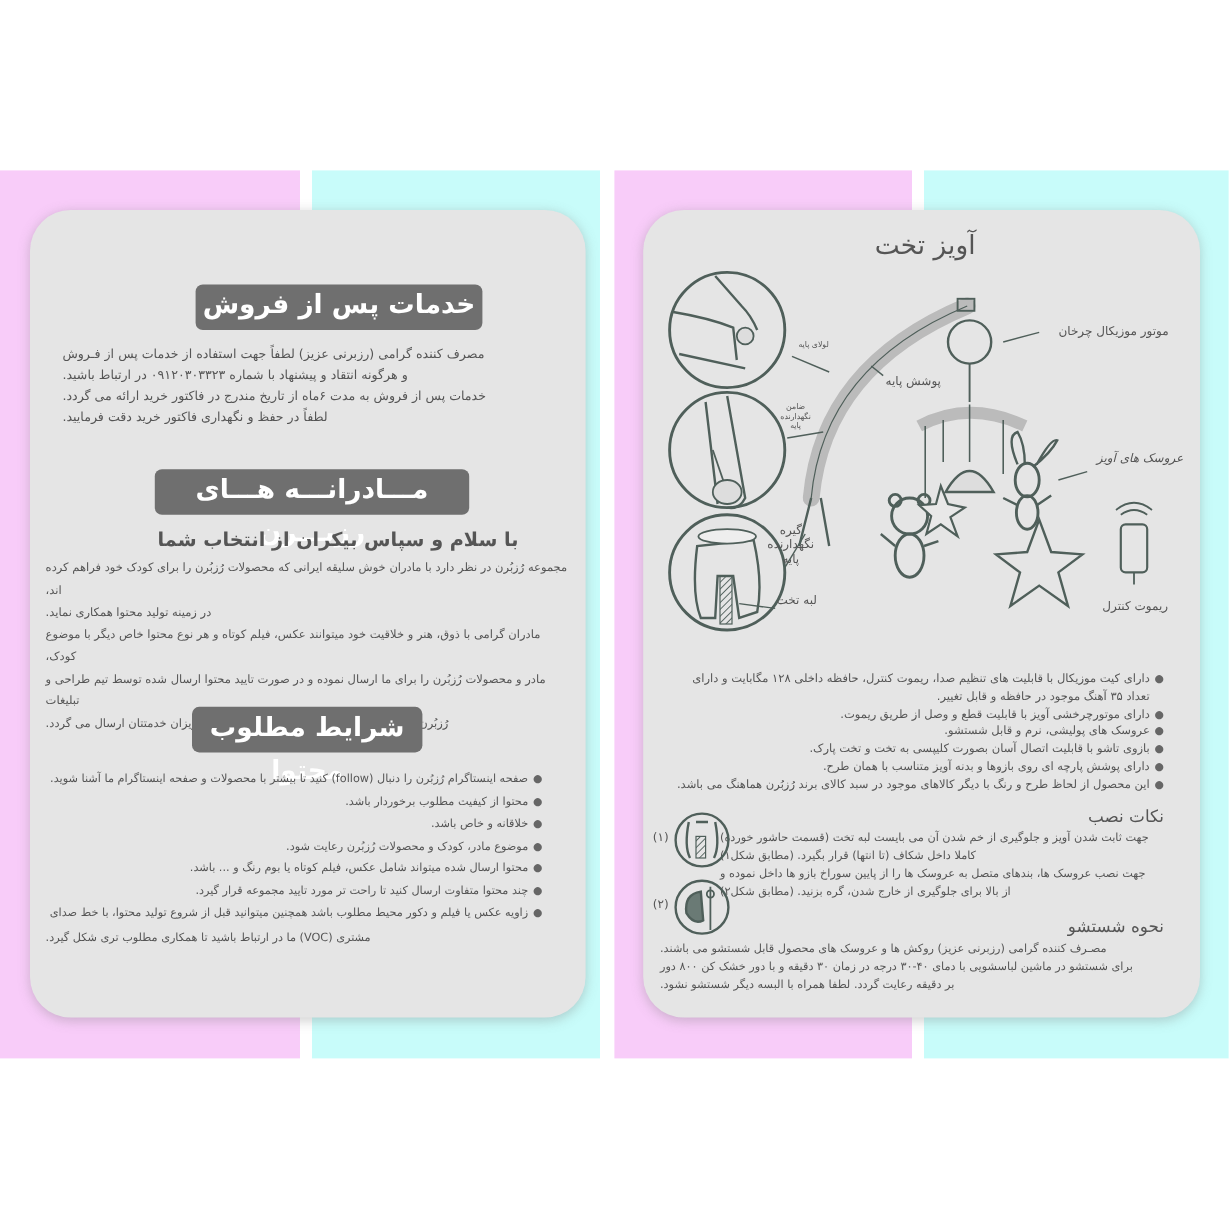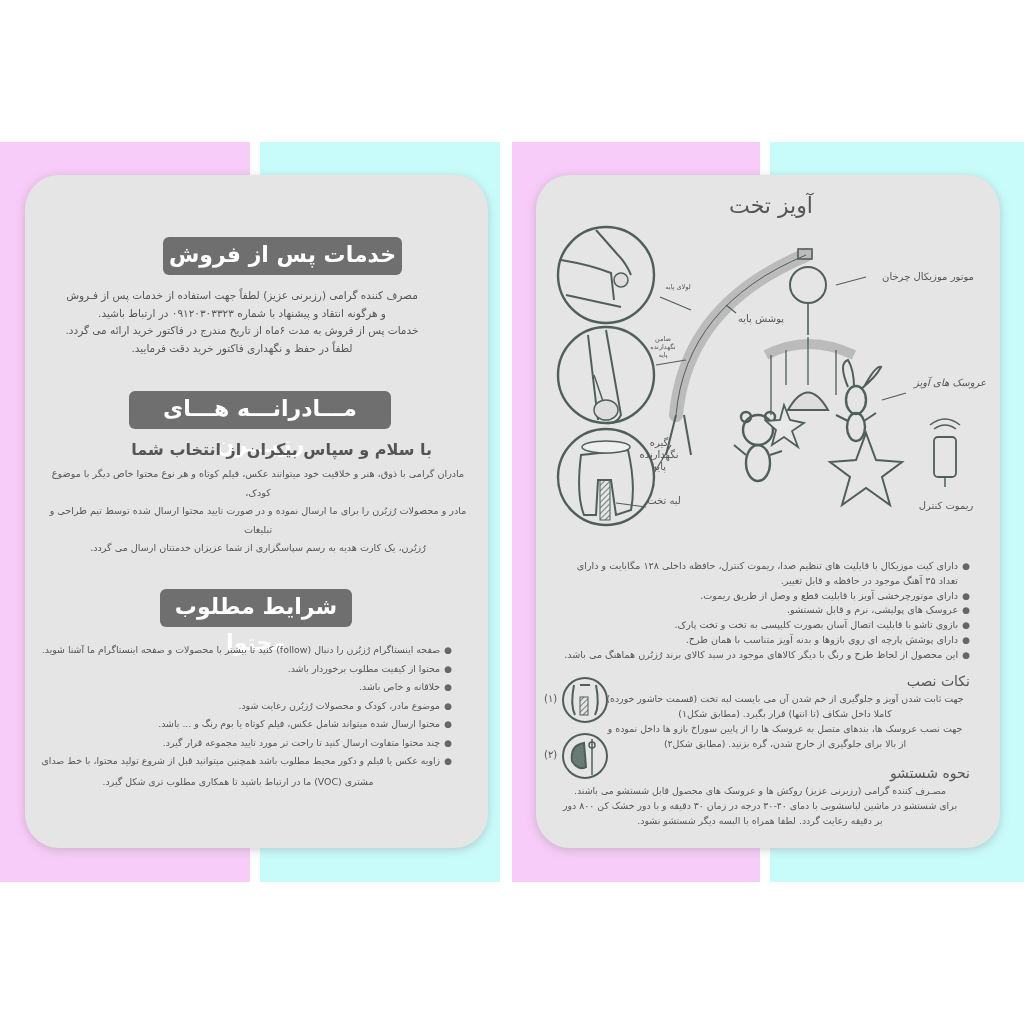--- a/index.html
+++ b/index.html
@@ -15,21 +15,21 @@
     box-shadow: 0 2px 10px rgba(120,120,120,0.35);
     direction: rtl; overflow: hidden;
   }
   #card-left { left: 25px; top: 175px; width: 463px; height: 673px; }
   #card-right { left: 536px; top: 175px; width: 464px; height: 673px; }
 
   .pill {
     position: absolute; background: #6f6f6f; color: #fff; border-radius: 6px;
     font-size: 22px; font-weight: bold; text-align: center; line-height: 36px; height: 38px;
   }
-  .para { position: absolute; font-size: 10.5px; line-height: 17.5px; color: #555; text-align: center; }
+  .para { position: absolute; font-size: 10.5px; line-height: 17.5px; color: #555; text-align: left; }
   .subhead { position: absolute; font-size: 16px; color: #555; text-align: right; font-weight: bold; }
   .bullets { position: absolute; list-style: none; font-size: 10px; line-height: 18.5px; color: #555; text-align: right; }
   .bullets li::before { content: "\25CF"; color: #666; margin-left: 4px; font-size: 9px; }
 
   .diagram-label { position: absolute; font-size: 10px; color: #555; direction: rtl; text-align: center; }
   .tiny { font-size: 6.5px; line-height: 8px; }
   .fig-num { position: absolute; font-size: 10px; color: #555; }
 </style>
 </head>
 <body>
@@ -45,20 +45,22 @@
   <div class="para" style="right:56px;top:112px;width:380px;">
     <div>مصرف کننده گرامی (رزبرنی عزیز) لطفاً جهت استفاده از خدمات پس از فـروش</div>
     <div>و هرگونه انتقاد و پیشنهاد با شماره ۰۹۱۲۰۳۰۳۳۲۳ در ارتباط باشید.</div>
     <div>خدمات پس از فروش به مدت ۶ماه از تاریخ مندرج در فاکتور خرید ارائه می گردد.</div>
     <div>لطفاً در حفظ و نگهداری فاکتور خرید دقت فرمایید.</div>
   </div>
 
   <div class="pill" style="left:104px;top:216px;width:262px;">مـــادرانـــه هـــای رزبـــرن</div>
   <div class="subhead" style="right:56px;top:265px;width:380px;">با سلام و سپاس بیکران از انتخاب شما</div>
   <div class="para" style="right:10px;top:290px;width:440px;font-size:9.6px;line-height:18.5px;">
+    <div>مجموعه رُزبُرن در نظر دارد با مادران خوش سلیقه ایرانی که محصولات رُزبُرن را برای کودک خود فراهم کرده اند،</div>
+    <div>در زمینه تولید محتوا همکاری نماید.</div>
     <div>مادران گرامی با ذوق، هنر و خلاقیت خود میتوانند عکس، فیلم کوتاه و هر نوع محتوا خاص دیگر با موضوع کودک،</div>
     <div>مادر و محصولات رُزبُرن را برای ما ارسال نموده و در صورت تایید محتوا ارسال شده توسط تیم طراحی و تبلیغات</div>
     <div>رُزبُرن، یک کارت هدیه به رسم سپاسگزاری از شما عزیزان خدمتتان ارسال می گردد.</div>
   </div>
 
   <div class="pill" style="left:135px;top:414px;width:192px;">شرایط مطلوب محتوا</div>
   <ul class="bullets" style="right:36px;top:466px;width:420px;font-size:9.4px;">
     <li>صفحه اینستاگرام رُزبُرن را دنبال (follow) کنید تا بیشتر با محصولات و صفحه اینستاگرام ما آشنا شوید.</li>
     <li>محتوا از کیفیت مطلوب برخوردار باشد.</li>
     <li>خلاقانه و خاص باشد.</li>

